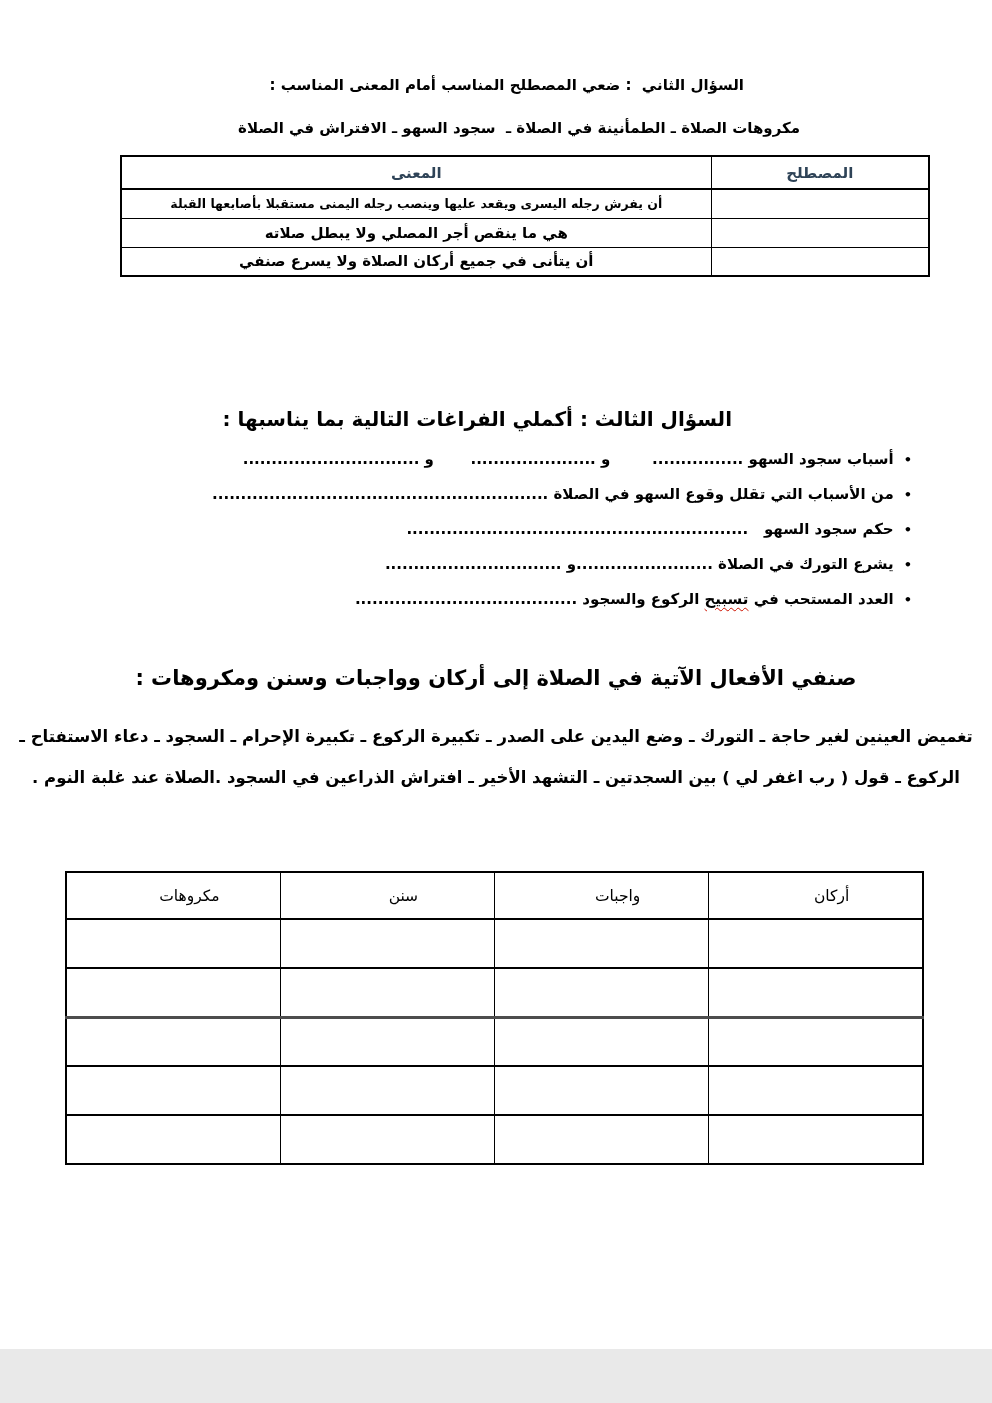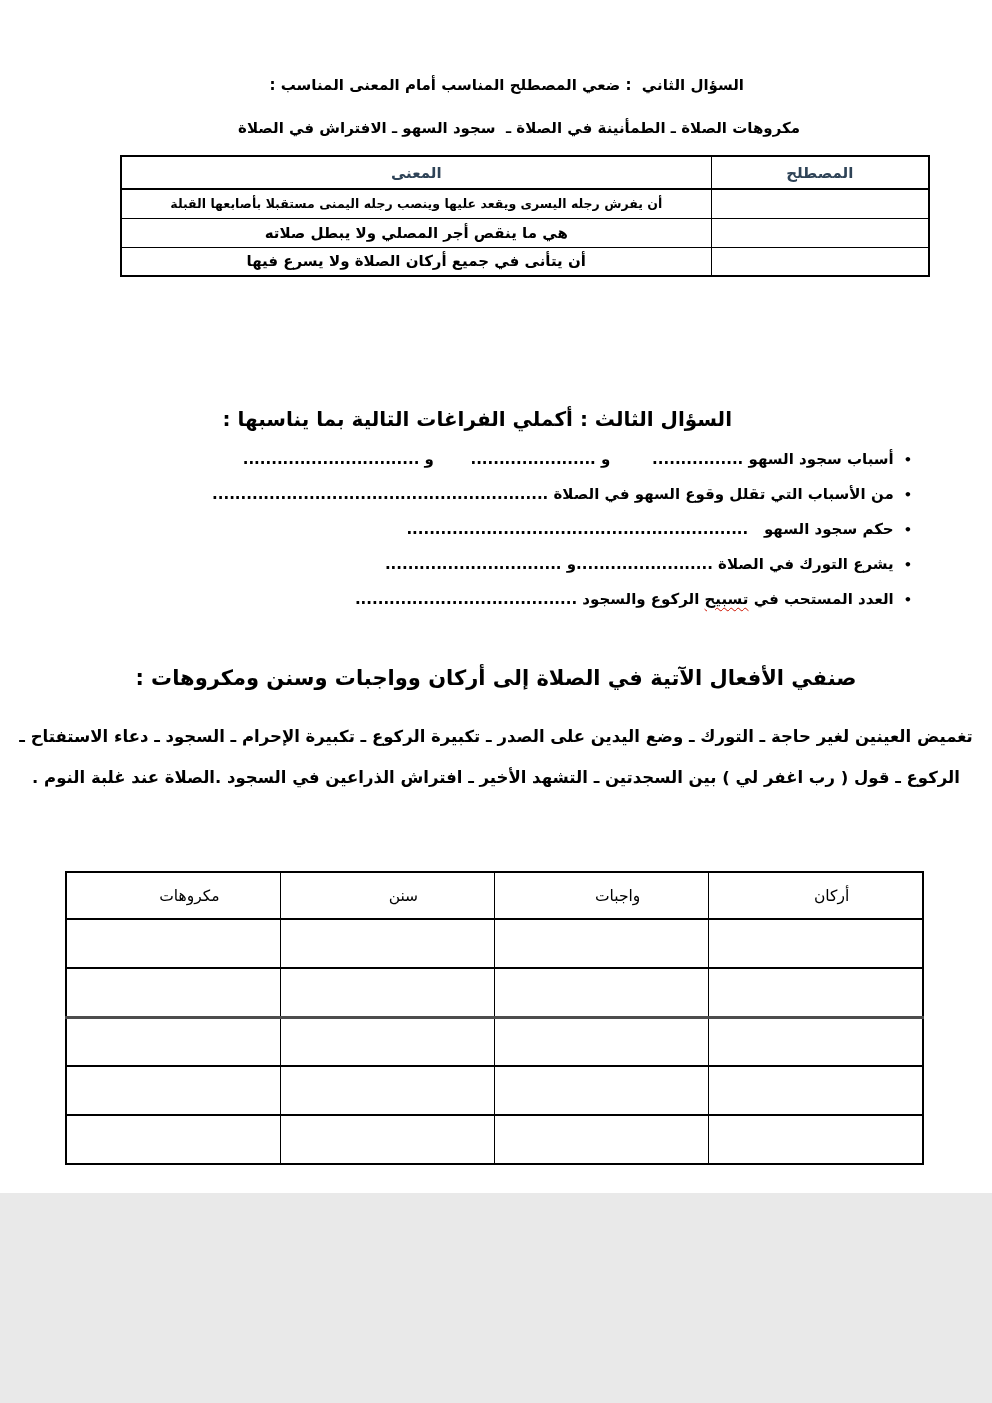--- a/index.html
+++ b/index.html
@@ -1,19 +1,19 @@
 <!DOCTYPE html>
 <html lang="ar" dir="rtl" style="--hdrclr: #2e4357; --sqclr: #cc1100;"><head>
 <meta charset="utf-8">
 <style>
   * { margin:0; padding:0; box-sizing:border-box; }
   html,body { background:#e9e9e9; }
   .page {
     position:relative;
-    width:992px; height:1193px;
+    width:992px; height:1349px;
     margin:0 auto;
     background:#ffffff;
     font-family:"DejaVu Sans", sans-serif;
     font-weight:bold;
     color:#000;
     direction:rtl;
     overflow:hidden;
   }
   .abs { position:absolute; }
   .pre { white-space:pre-wrap; }
@@ -93,21 +93,21 @@
     <tr class="small">
       <td class="term-col"></td>
       <td class="meaning">أن يفرش رجله اليسرى ويقعد عليها وينصب رجله اليمنى مستقبلا بأصابعها القبلة</td>
     </tr>
     <tr>
       <td class="term-col"></td>
       <td class="meaning">هي ما ينقص أجر المصلي ولا يبطل صلاته</td>
     </tr>
     <tr>
       <td class="term-col"></td>
-      <td class="meaning">أن يتأنى في جميع أركان الصلاة ولا يسرع فيها</td>
+      <td class="meaning">أن يتأنى في جميع أركان الصلاة ولا يسرع صنفي</td>
     </tr>
   </tbody>
     </table>
 
   <div class="abs pre q3-title">السؤال الثالث : أكملي الفراغات التالية بما يناسبها :</div>
 
   <ul class="abs q3-list">
     <li>
       <span class="blt">•</span>
       <span>أسباب سجود السهو ................        و ......................       و ...............................</span>

